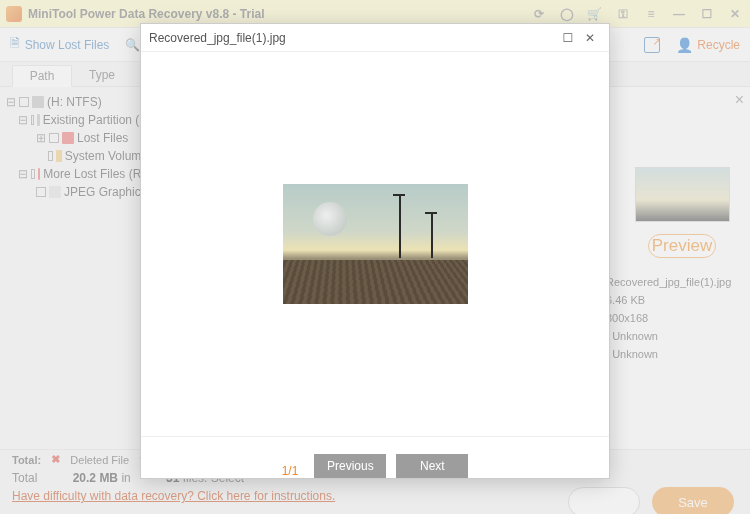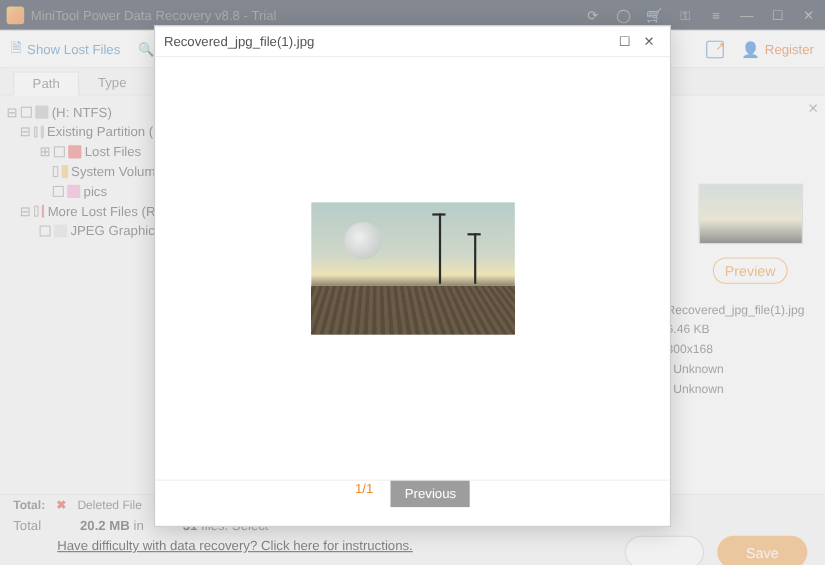--- a/index.html
+++ b/index.html
@@ -10,25 +10,26 @@
     color: #555;
     background: #f3f3f3;
     width: 750px;
     height: 514px;
     overflow: hidden;
     position: relative;
   }
   
   .titlebar {
     height: 28px;
-    background: #0f172a;
+    background: #fef9c3;
     border-bottom: 1px solid #e2e2e2;
     display: flex;
     align-items: center;
     padding: 0 6px;
+    font-weight: bold;
   }
   .titlebar .logo {
     width: 16px; height: 16px;
     background: linear-gradient(135deg,#f7a13d,#e36a1c);
     border-radius: 3px;
     margin-right: 6px;
   }
   .titlebar .title { color:#666; }
   .titlebar .spacer { flex:1; }
   .titlebar .winicons { display:flex; gap:10px; align-items:center; }
@@ -110,21 +111,21 @@
     background: linear-gradient(to bottom, #bcd3d3 0%, #e9e1b9 60%, #333 100%);
     border:1px solid #ccc;
   }
   .preview-btn{
     position:absolute; right:34px; top:147px;
     width:68px; height:24px;
     border:1px solid #f2a24a; border-radius:12px;
     color:#ef8a1c;
     background:#fff;
     display:flex; align-items:center; justify-content:center;
-    font-size:13px; cursor:pointer;
+    font-size:17px; cursor:pointer;
   }
   .fileinfo{
     position:absolute; right:4px; top:186px;
     width:140px; font-size:11px; color:#555; line-height:18px;
   }
   
   .legend {
     height: 20px;
     padding: 2px 12px;
     font-size:11px; color:#555;
@@ -135,21 +136,21 @@
   .legend .del{color:#e0453a;font-weight:bold;}
   .footer {
     height:66px;
     background:#f3f3f3;
     padding:2px 12px 6px 12px;
     font-size:12px;
     position:relative;
   }
   .footer .totals{ color:#555; }
   .footer .totals b{color:#333;margin-left:32px;}
-  .footer .help{ color:#000000; text-decoration:underline; cursor:pointer; display:inline-block; margin-top:4px;margin-left:40px;}
+  .footer .help{ color:#c2410c; text-decoration:underline; cursor:pointer; display:inline-block; margin-top:4px;}
   .save-btn{
     position:absolute; right:16px; bottom:18px;
     width:82px; height:30px;
     background:#f2a24a;
     border-radius:16px;
     color:#fff; font-size:13px;
     display:flex; align-items:center; justify-content:center;
     cursor:pointer;
   }
   .sec-btn{
@@ -197,21 +198,21 @@
   .lamp.l2{left:148px;height:46px;top:28px;}
   .lamp .arm{position:absolute;top:0;left:-6px;width:12px;height:2px;background:#2b2b2b;}
   .rail{position:absolute;left:0;right:0;bottom:38px;height:2px;background:#ddd;}
   .deck{position:absolute;left:0;right:0;bottom:0;height:44px;
     background:repeating-linear-gradient(80deg,#6b5c49 0 3px,#5a4c3b 3px 6px);
     transform:perspective(120px) rotateX(40deg);
     transform-origin:center top;
   }
   .modal-foot{
     height:42px;
-    display:flex; align-items:flex-start; justify-content:center; gap:10px;
+    display:flex; align-items:flex-end; justify-content:center; gap:10px;
     border-top:1px solid #eee;
   }
   .page-ind{color:#f08a2a;font-size:12px;margin-right:6px;}
   .nav-btn{
     width:72px;height:24px;background:#9d9d9d;color:#fff;
     display:flex;align-items:center;justify-content:center;
     font-size:12px;cursor:pointer;
   }
 </style>
 </head>
@@ -239,21 +240,21 @@
     <span>Show Lost Files</span>
   </span>
   <span class="tool-link">
     <span>🔍</span>
     <span>Fi</span>
   </span>
   <span class="tbspacer"></span>
   <span class="export-icon"></span>
   <span class="reg-link">
     <span class="person">👤</span>
-    <span>Register</span>
+    <span>Recycle</span>
   </span>
 </div>
 
 <div class="tabs">
   <div class="tab active">Path</div>
   <div class="tab">Type</div>
 </div>
 
 <div class="body">
   <div class="tree">
@@ -272,25 +273,20 @@
     <div class="row pad2">
       <span class="tgl">⊞</span>
       <span class="cb"></span>
       <span class="fico red"></span>
       <span>Lost Files</span>
     </div>
     <div class="row pad3">
       <span class="cb"></span>
       <span class="fico"></span>
       <span>System Volume</span>
-    </div>
-    <div class="row pad3">
-      <span class="cb"></span>
-      <span class="fico pink"></span>
-      <span>pics</span>
     </div>
     <div class="row pad1">
       <span class="tgl">⊟</span>
       <span class="cb"></span>
       <span class="fico red"></span>
       <span>More Lost Files (Ra</span>
     </div>
     <div class="row pad2">
       <span class="cb"></span>
       <span class="fico jpg"></span>
@@ -344,14 +340,15 @@
       <div class="lamp l2">
           <span class="arm"></span>
         </div>
       <div class="rail"></div>
       <div class="deck"></div>
     </div>
   </div>
   <div class="modal-foot">
     <span class="page-ind">1/1</span>
     <div class="nav-btn">Previous</div>
+    <div class="nav-btn">Next</div>
   </div>
 </div>
 
 </body></html>

